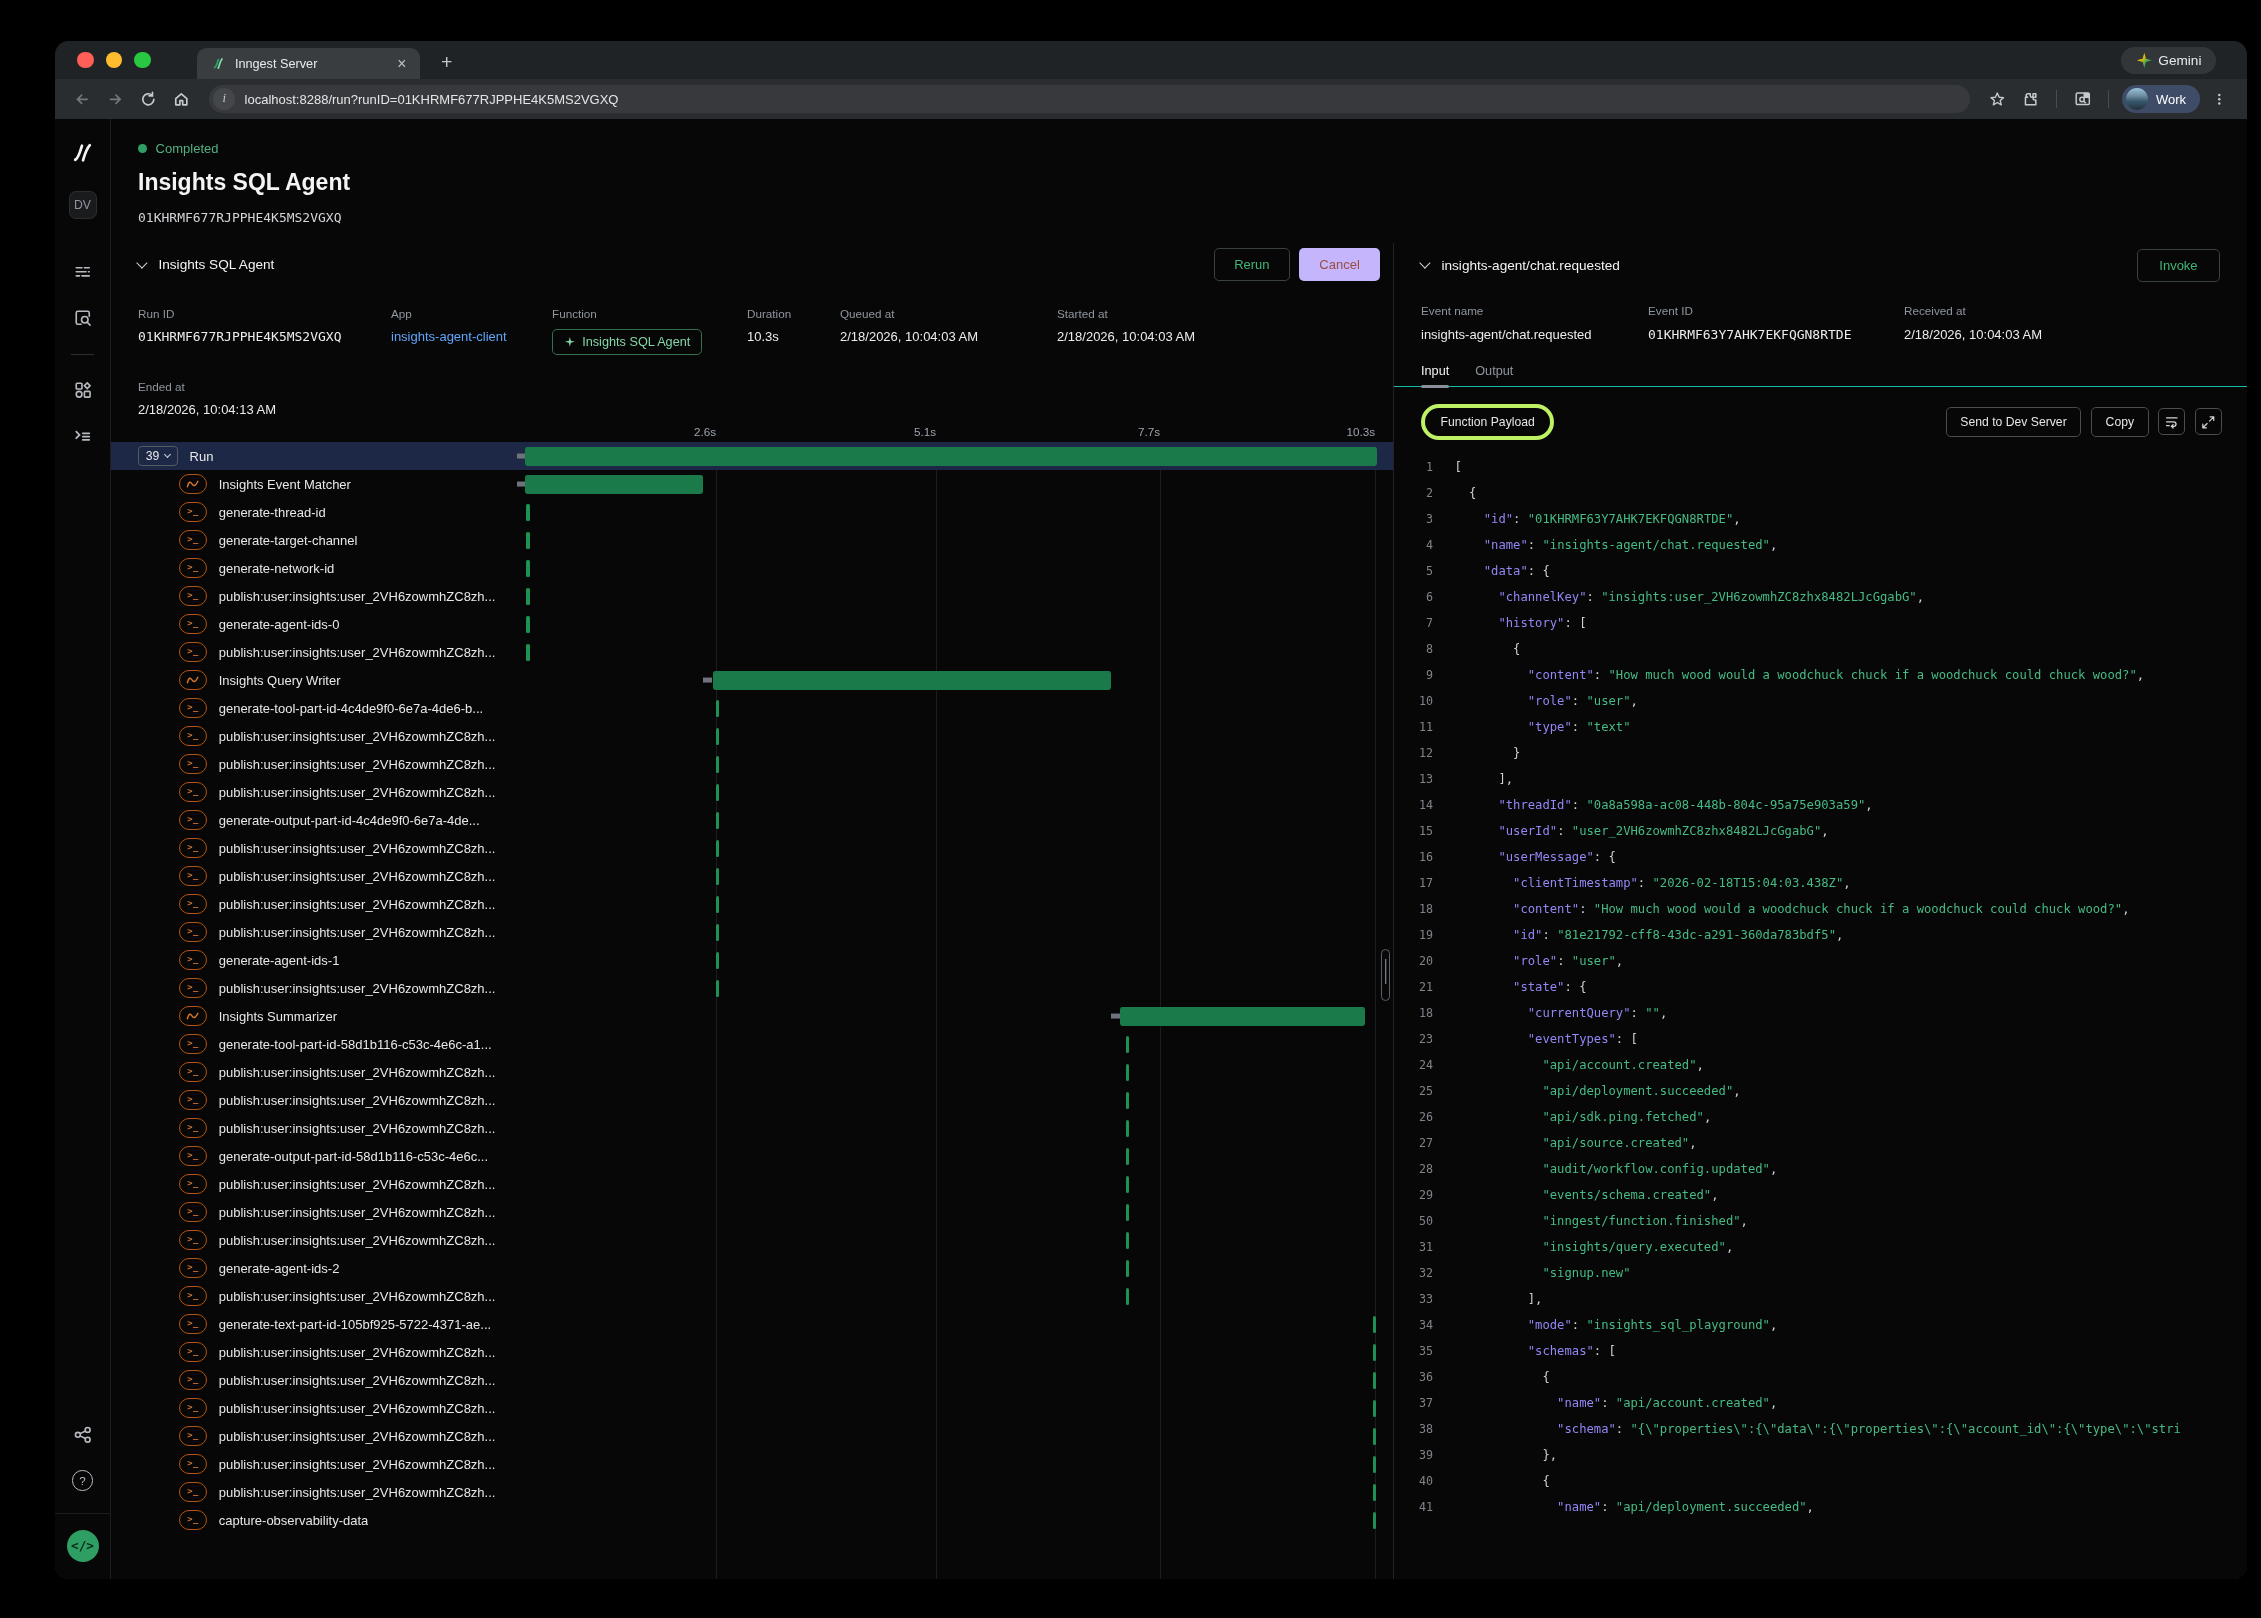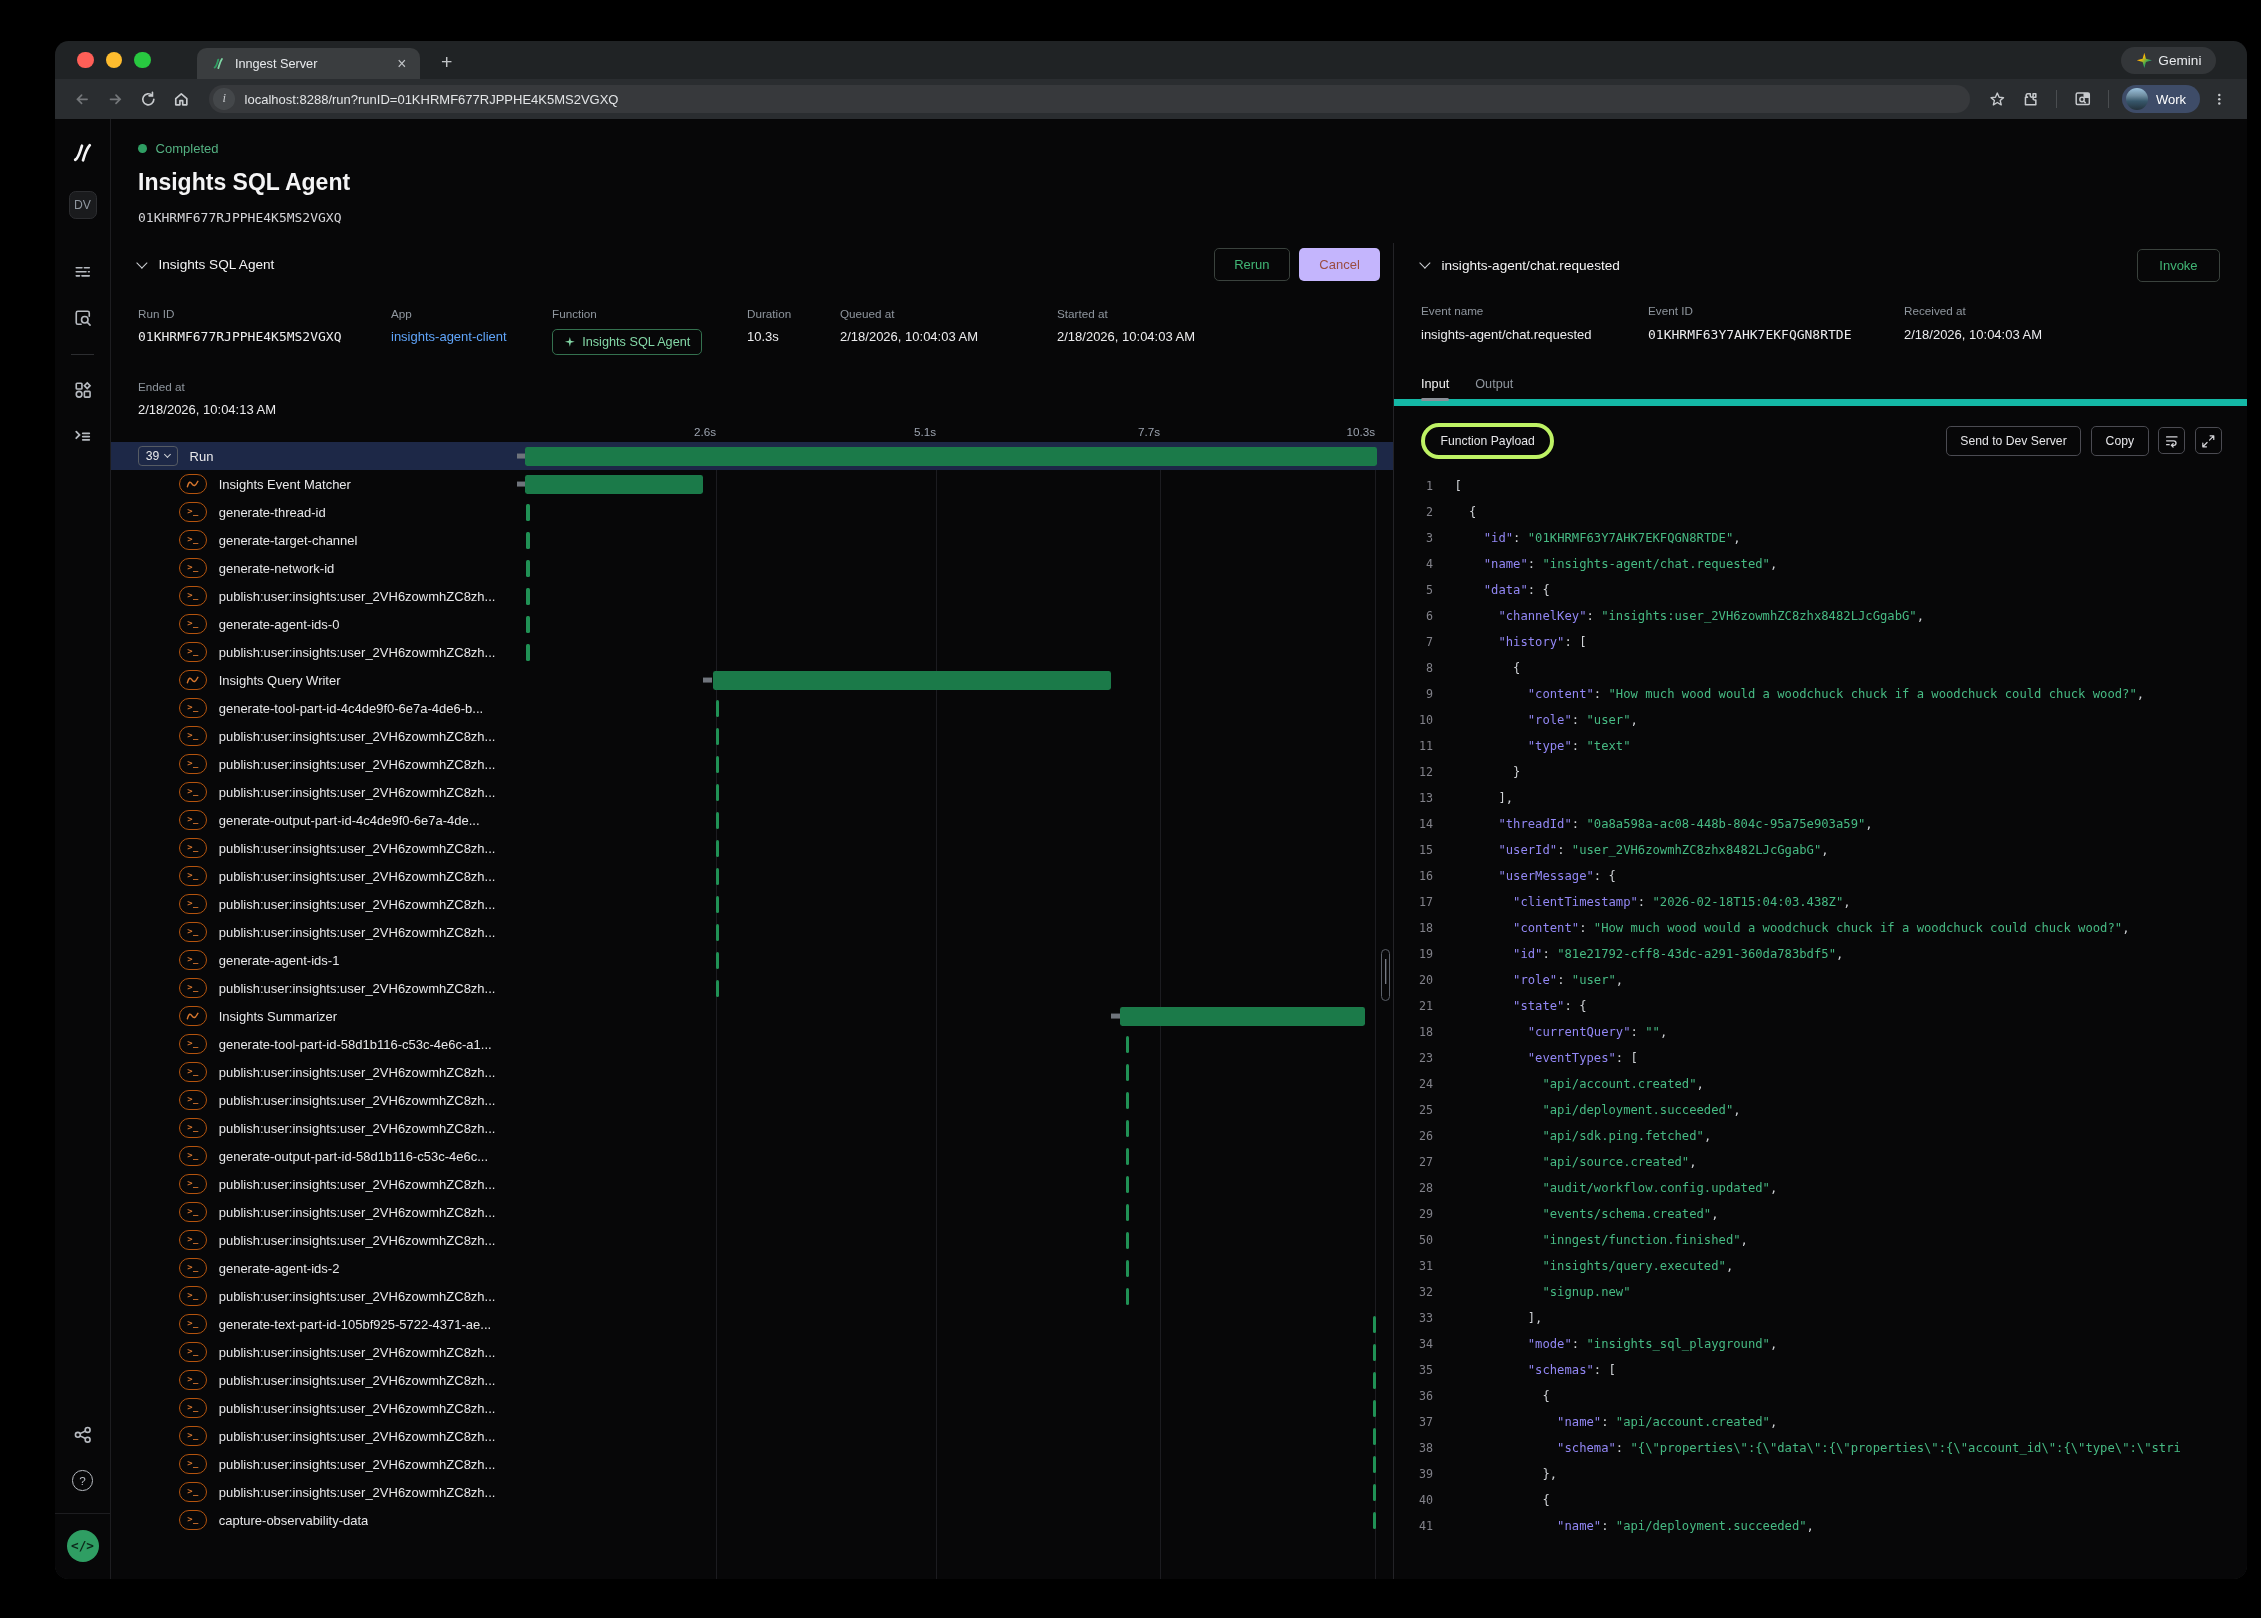--- a/index.html
+++ b/index.html
@@ -94,21 +94,21 @@
   .queued { position:absolute; top:50%; transform:translateY(-50%); height:4.9px; width:8.8px; background:#6f747c; }
   .scroll-thumb { position:absolute; right:2.9px; top:532px; width:8.8px; height:52px; border:1px solid #5b6069; border-radius:4.9px; }
   .scroll-thumb::after { content:""; position:absolute; left:50%; top:8.8px; width:1.5px; height:25px; background:#9ca3af; transform:translateX(-50%); }
 
   
   .ev-head { display:flex; align-items:center; padding:5.8px 27px 0 27px; }
   .ev-title { font-size:13.6px; color:#f4f4f5; margin-left:12.7px; }
   .btn-invoke { margin-left:auto; padding:7.8px 21.4px; border:1px solid #3a423d; border-radius:4.9px; color:#41b575; font-size:13px; background:transparent; }
   .ev-meta { display:flex; margin-top:22.4px; padding-left:27px; }
   .mcol0{width:227px;} .mcol1{width:256px;}
-  .ev-tabs { margin-top:35px; padding-left:27px; border-bottom:7px solid #14b8a6; display:flex; gap:26px; }
+  .ev-tabs { margin-top:22px; padding-left:27px; border-bottom:1px solid #14b8a6; display:flex; gap:26px; }
   .ev-tab { font-size:12.7px; padding-bottom:8.8px; color:#8f969e; position:relative; }
   .ev-tab.active { color:#f4f4f5; }
   .ev-tab.active::after { content:""; position:absolute; left:0; right:0; bottom:-1.5px; height:2.9px; background:#8a8f98; border-radius:1.5px; }
   .ev-toolbar { display:flex; align-items:center; margin-top:16.6px; padding:0 25px 0 27px; gap:9.7px; }
   .pill-btn { border:4px solid #bef264; border-radius:487px; padding:6.8px 15.6px; font-size:12.2px; color:#e6e6e9; background:transparent; }
   .spacer { flex:1; }
   .sq-btn { border:1px solid #4b4b52; border-radius:4.9px; padding:6.8px 13.6px; font-size:12.2px; color:#e6e6e9; background:transparent; }
   .ic-btn { border:1px solid #4b4b52; border-radius:4.9px; width:27px; height:27px; display:flex; align-items:center; justify-content:center; color:#d4d4d8; background:transparent; flex-shrink:0; }
   .code { margin-top:14.6px; font-family:"DejaVu Sans Mono",monospace; font-size:12.2px; line-height:26px; flex:1; overflow:hidden; }
   .cline { display:flex; white-space:pre; overflow:hidden; }

